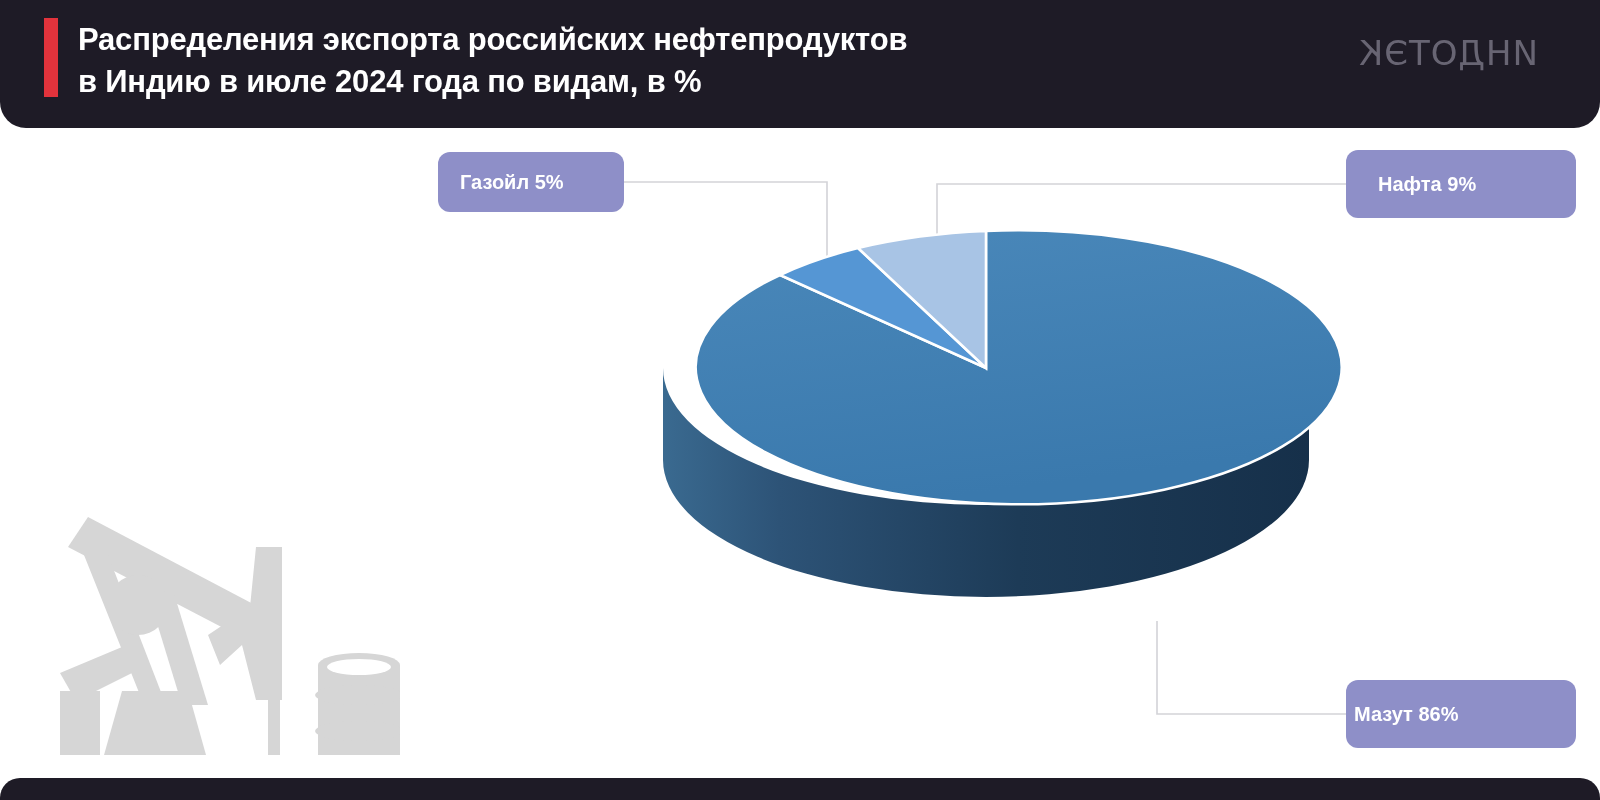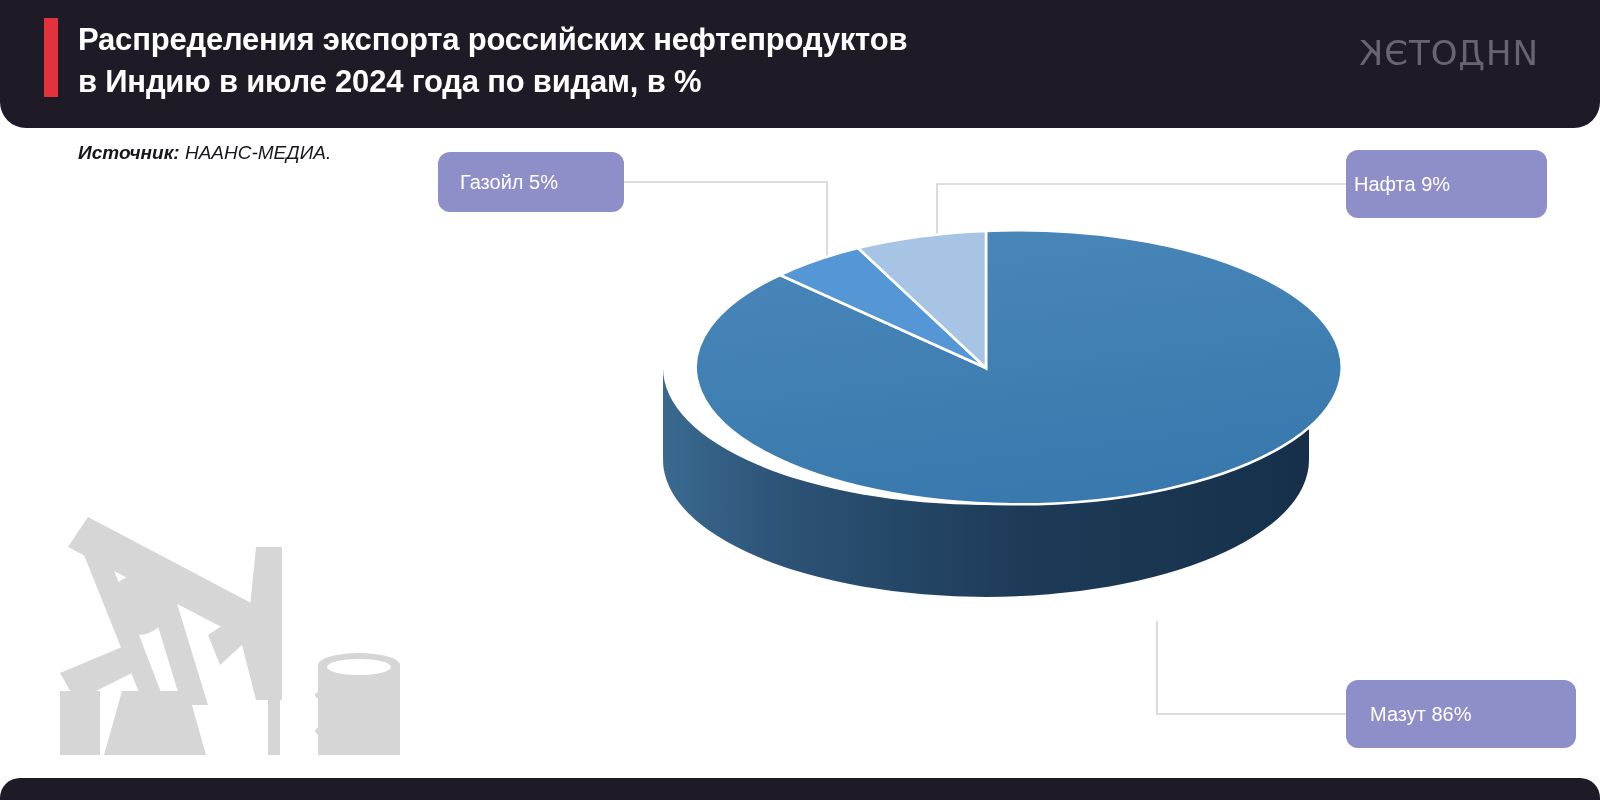--- a/index.html
+++ b/index.html
@@ -102,59 +102,56 @@
     height: 800px;
     pointer-events: none;
   }
 
   
   .badge {
     position: absolute;
     background: #8e8fc8;
     color: #ffffff;
     font-size: 20px;
-    font-weight: normal;
+    font-weight: bold;
     border-radius: 12px;
     display: flex;
     align-items: center;
     box-sizing: border-box;
     white-space: nowrap;
     text-align: right;
   }
   .badge-gazoil {
     left: 438px; top: 152px;
     width: 186px; height: 60px;
     padding-left: 22px;
   }
   .badge-nafta {
     left: 1346px; top: 150px;
-    width: 201px; height: 68px;
-    padding-left: 8px;
+    width: 230px; height: 68px;
+    padding-left: 32px;
   }
   .badge-mazut {
     left: 1346px; top: 680px;
     width: 230px; height: 68px;
-    padding-left: 24px;
+    padding-left: 8px;
   }
 </style>
 </head>
 <body>
 
 <div id="canvas">
 
   <div class="header">
     <div class="header-accent"></div>
     <div class="header-title">Распределения экспорта российских нефтепродуктов
 в Индию в июле 2024 года по видам, в %</div>
     <div class="logo">ИНДОТЭК</div>
   </div>
 
-  <div class="source">
-    <b>Источник:</b><span> НААНС-МЕДИА.</span>
-  </div>
 
   <svg class="pump-art" viewBox="0 0 340 260">
     <g fill="#d6d6d6">
 
       <polygon points="8,52 28,22 210,118 196,150"></polygon>
 
       <polygon points="196,52 222,52 222,205 196,205 182,150 160,170 148,140 190,112"></polygon>
 
       <polygon points="24,60 48,60 106,210 84,210"></polygon>
 

